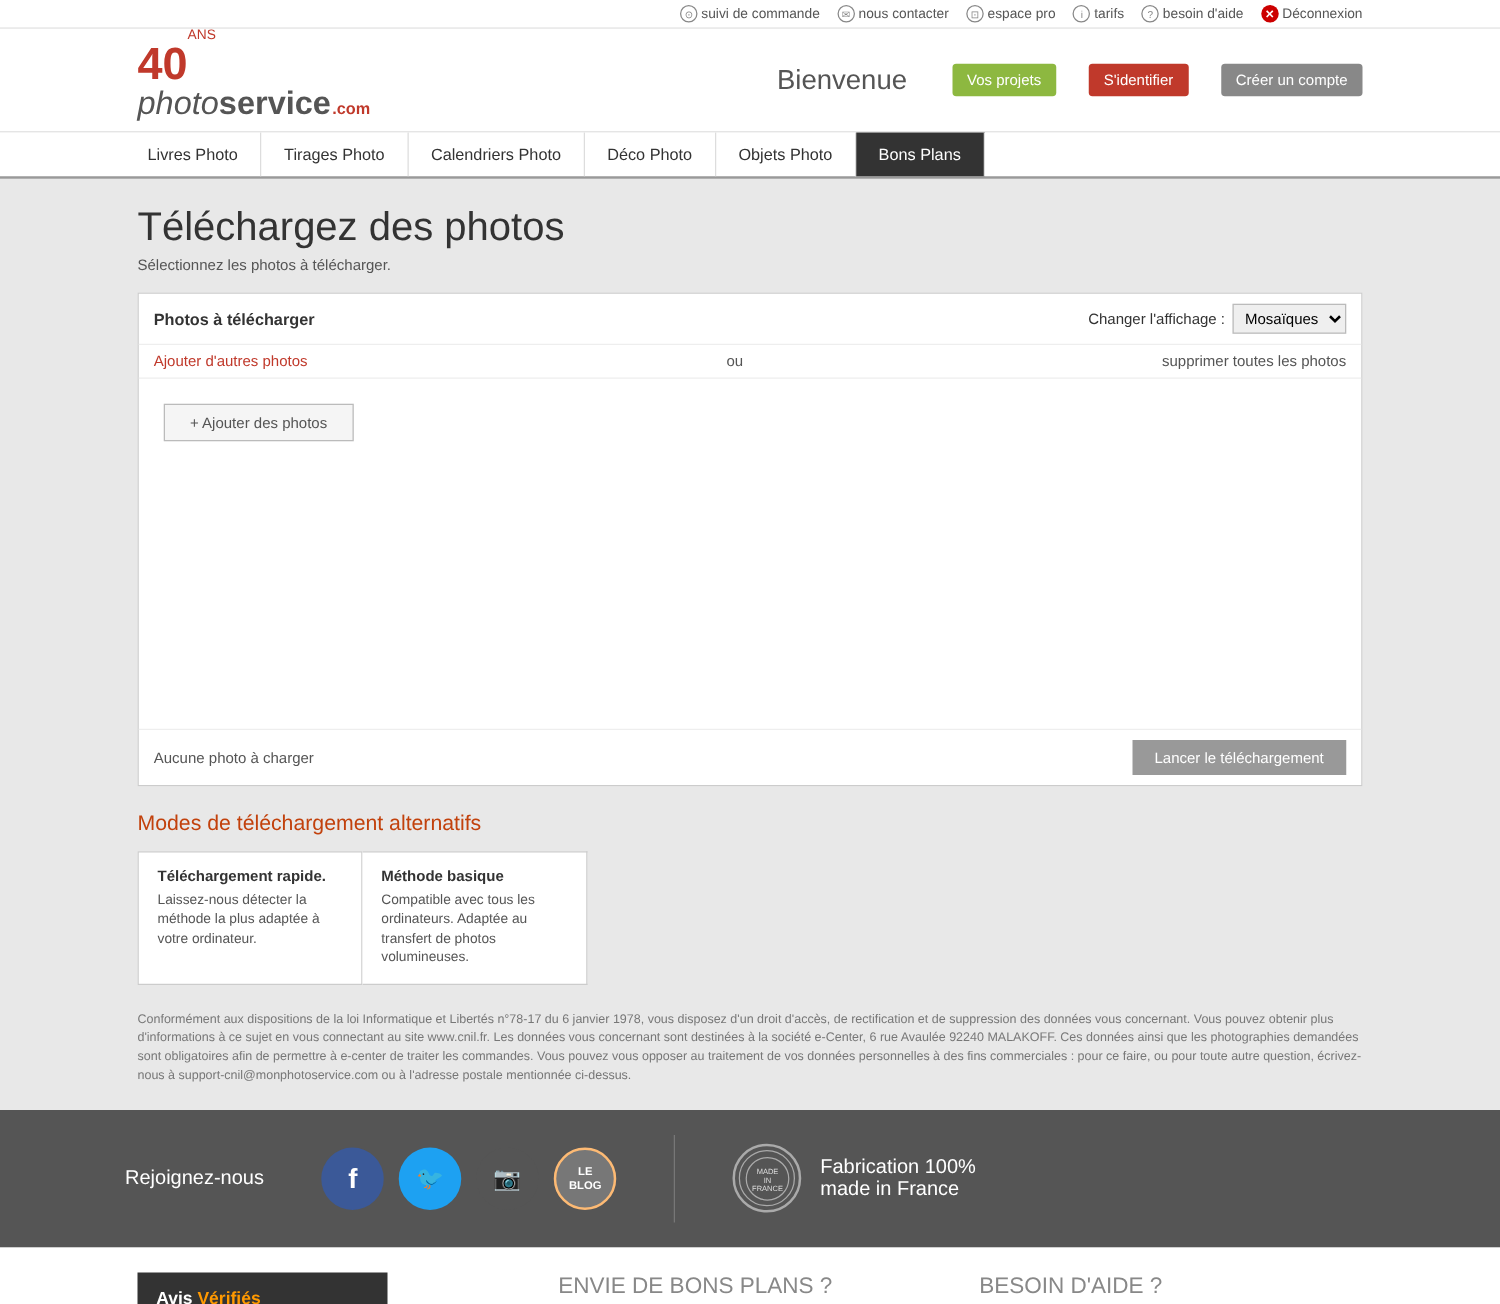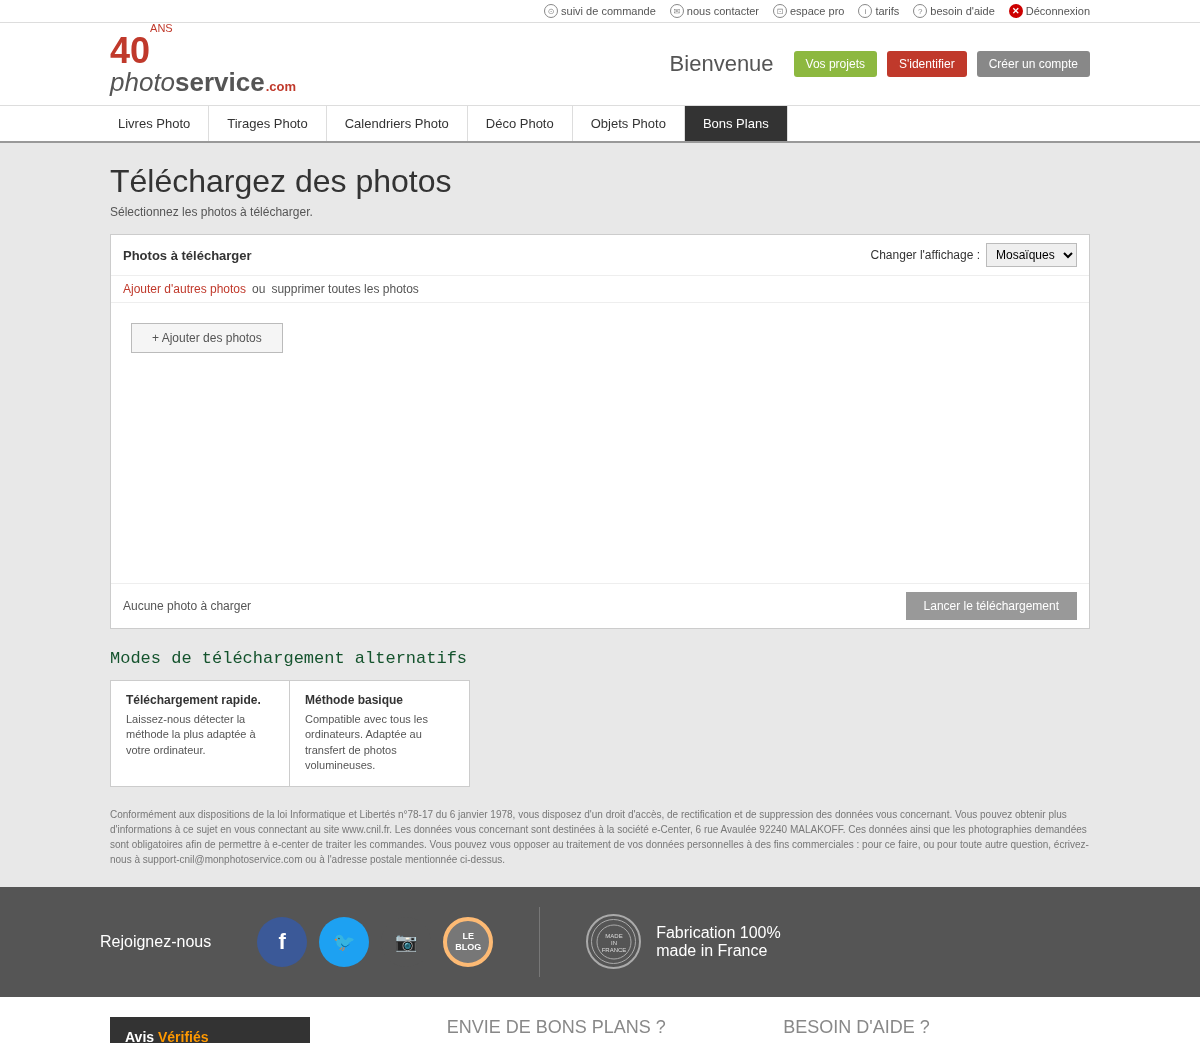--- a/index.html
+++ b/index.html
@@ -11,21 +11,21 @@
     .top-bar-item { display: flex; align-items: center; gap: 3px; color: #555; font-size: 11px; cursor: pointer; }
     .icon-circle { width: 14px; height: 14px; border-radius: 50%; border: 1.5px solid #888; display: inline-flex; align-items: center; justify-content: center; font-size: 8px; color: #888; }
     .icon-x { width: 14px; height: 14px; background: #c00; border-radius: 50%; display: inline-flex; align-items: center; justify-content: center; color: #fff; font-size: 9px; font-weight: bold; }
 
     
     .header { background: #fff; border-bottom: 1px solid #ddd; padding: 10px 0; }
     .header-inner { max-width: 1000px; margin: 0 auto; display: flex; align-items: center; justify-content: space-between; padding: 0 10px; }
     .logo { display: flex; align-items: center; gap: 6px; }
     .logo-40 { font-size: 36px; font-weight: bold; color: #c0392b; line-height: 1; }
     .logo-ans { font-size: 11px; color: #c0392b; position: relative; top: -10px; }
-    .header-right { display: flex; align-items: center; gap: 10px; }
+    .header-right { display: flex; align-items: center; gap: 26px; }
     .bienvenue { font-size: 22px; color: #555; margin-right: 10px; }
     .btn-vos-projets { background: #8db840; color: #fff; padding: 6px 12px; border: none; border-radius: 3px; font-size: 12px; cursor: pointer; }
     .btn-identifier { background: #c0392b; color: #fff; padding: 6px 12px; border: none; border-radius: 3px; font-size: 12px; cursor: pointer; }
     .btn-creer { background: #888; color: #fff; padding: 6px 12px; border: none; border-radius: 3px; font-size: 12px; cursor: pointer; }
 
     
     .main-nav { background: #fff; border-bottom: 2px solid #999; }
     .main-nav-inner { max-width: 1000px; margin: 0 auto; display: flex; }
     .nav-item { padding: 10px 18px; font-size: 13px; color: #333; cursor: pointer; border-right: 1px solid #ddd; }
     .nav-item.active { background: #333; color: #fff; }
@@ -47,37 +47,37 @@
     .add-photos-btn { border: 1px solid #bbb; background: #f5f5f5; color: #555; padding: 7px 20px; font-size: 12px; cursor: pointer; }
     .upload-footer { display: flex; align-items: center; justify-content: space-between; padding: 8px 12px; border-top: 1px solid #eee; }
     .no-photo-text { font-size: 12px; color: #555; }
     .launch-btn { background: #999; color: #fff; border: none; padding: 7px 18px; font-size: 12px; cursor: pointer; }
     .display-changer { display: flex; align-items: center; gap: 6px; margin-left: 42px; }
     .display-changer label { font-size: 12px; color: #333; }
     .display-select { font-size: 12px; padding: 3px 5px; border: 1px solid #bbb; }
 
     
     .modes-section { margin-bottom: 20px; }
-    .modes-title { font-size: 17px; color: #14532d; font-weight: normal; margin-bottom: 12px; font-family: Liberation Mono, monospace; }
+    .modes-title { font-size: 17px; color: #c2410c; font-weight: normal; margin-bottom: 12px; }
     .modes-grid { display: flex; gap: 0; }
     .mode-card { border: 1px solid #ccc; padding: 12px 15px; flex: 0 0 180px; background: #fff; }
     .mode-card + .mode-card { border-left: none; }
     .mode-card-title { font-size: 12px; font-weight: bold; color: #333; margin-bottom: 5px; }
     .mode-card-desc { font-size: 11px; color: #555; line-height: 1.4; }
 
     
     .legal-text { font-size: 10px; color: #777; line-height: 1.5; margin-bottom: 20px; }
 
     
     .footer-dark { background: #555; padding: 20px 0; }
     .footer-dark-inner { max-width: 1000px; margin: 0 auto; display: flex; align-items: center; gap: 16px; }
     .rejoignez-nous { color: #fff; font-size: 16px; padding-right: 30px; }
     .social-icons { display: flex; gap: 12px; align-items: center; }
     .social-icon-circle { width: 50px; height: 50px; background: #777; border-radius: 50%; display: flex; align-items: center; justify-content: center; cursor: pointer; color: #fff; font-size: 20px; }
-    .blog-circle { width: 50px; height: 50px; background: #777; border-radius: 50%; display: flex; align-items: center; justify-content: center; cursor: pointer; color: #fff; font-size: 10px; font-weight: bold; border: 4px solid #fdba74; }
+    .blog-circle { width: 50px; height: 50px; background: #777; border-radius: 50%; display: flex; align-items: center; justify-content: center; cursor: pointer; color: #fff; font-size: 10px; font-weight: bold; border: 2px solid #fdba74; }
     .footer-divider { width: 1px; height: 70px; background: #777; margin: 0 30px; }
     .made-in-france { display: flex; align-items: center; gap: 15px; }
     .france-logo { width: 55px; height: 55px; border-radius: 50%; border: 2px solid #aaa; display: flex; align-items: center; justify-content: center; }
     .france-inner { width: 45px; height: 45px; border-radius: 50%; border: 1px solid #aaa; display: flex; align-items: center; justify-content: center; font-size: 9px; color: #ddd; text-align: center; }
     .made-text { color: #fff; font-size: 16px; }
 
     
     .footer-bottom { background: #fff; padding: 20px 0 10px; }
     .footer-bottom-inner { max-width: 1000px; margin: 0 auto; display: flex; gap: 30px; padding: 0 10px; }
     .footer-col { flex: 1; }
@@ -169,21 +169,21 @@
       <div class="upload-header-left">
         <span class="photos-a-telecharger">Photos à télécharger</span>
       </div>
       <div class="display-changer">
         <label>Changer l'affichage :</label>
         <select class="display-select">
           <option>Mosaïques</option>
         </select>
       </div>
     </div>
-    <div style="padding: 6px 12px; border-bottom: 1px solid #eee; display:flex; gap:6px; align-items:center;">
+    <div style="padding: 6px 12px; border-bottom: 1px solid #eee; display:flex; gap:6px; align-items:center;justify-content:space-between;">
       <a href="#" class="add-photos-link">Ajouter d'autres photos</a>
       <span class="or-text">ou</span>
       <span class="delete-all" style="cursor:pointer;color:#555;">supprimer toutes les photos</span>
     </div>
     <div class="upload-area">
       <button class="add-photos-btn">+ Ajouter des photos</button>
     </div>
     <div class="upload-footer">
       <span class="no-photo-text">Aucune photo à charger</span>
       <button class="launch-btn">Lancer le téléchargement</button>

